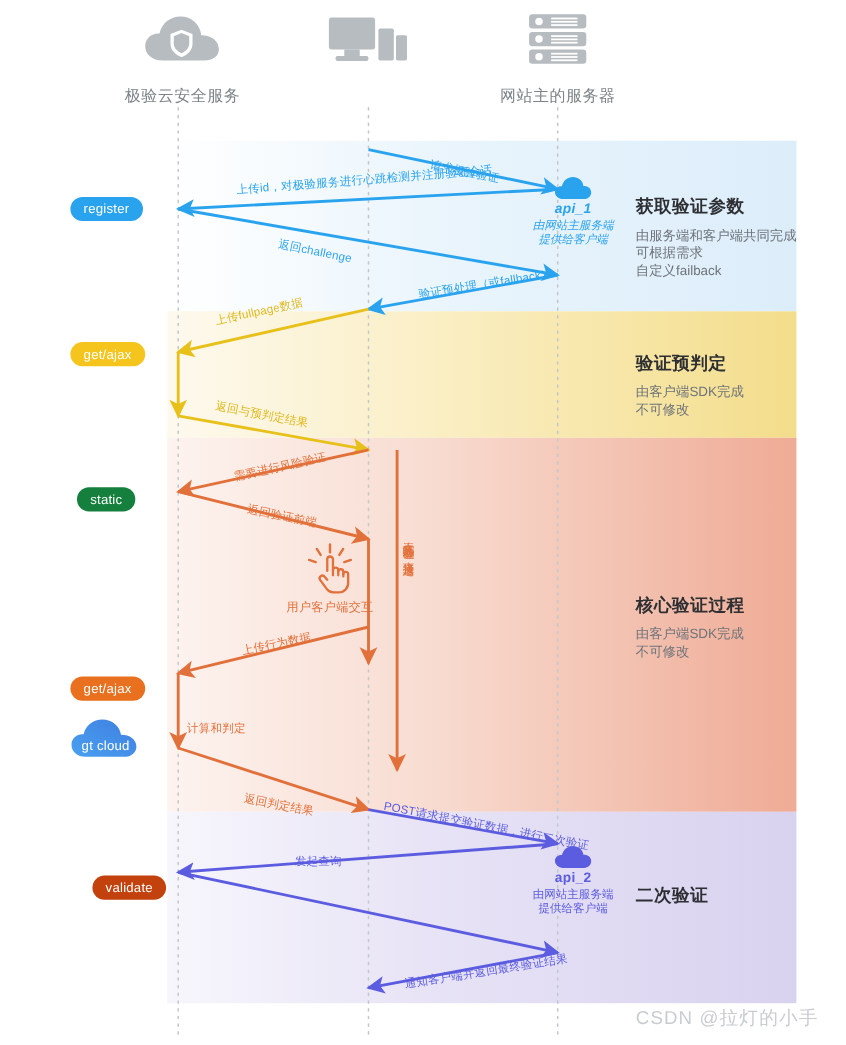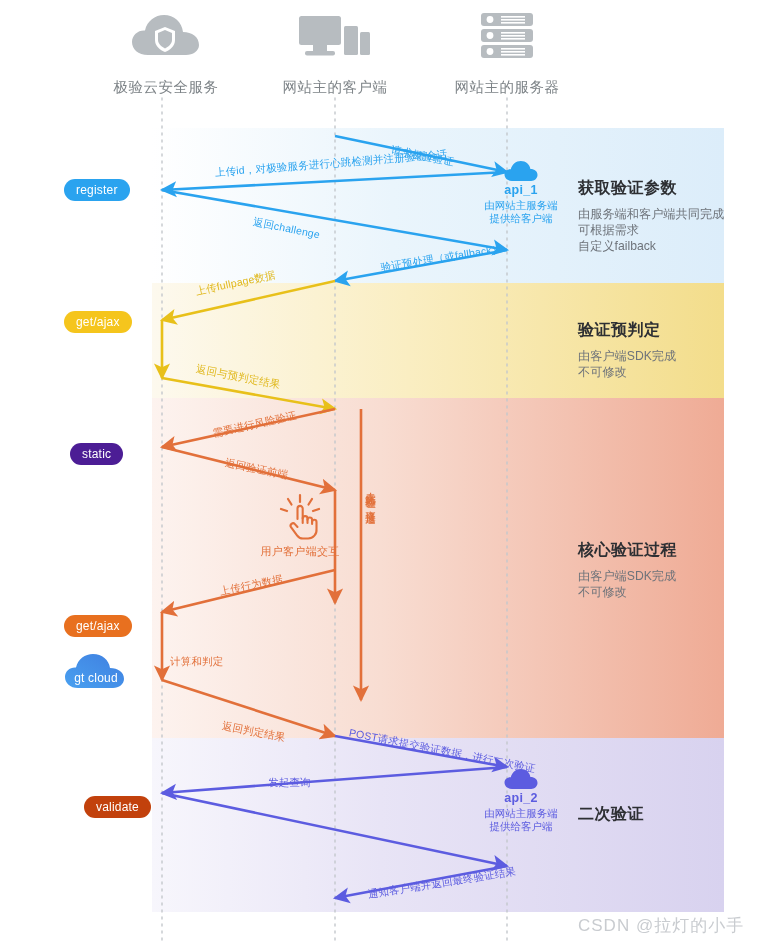--- a/index.html
+++ b/index.html
@@ -156,21 +156,20 @@
   <div class="col-head" style="left:255px;top:8px;">
     <div class="col-icon">
       <svg width="76" height="48" viewBox="0 0 76 48" fill="#b7bcc0">
         <rect x="2" y="4" width="42" height="29" rx="2.5"></rect>
         <rect x="16" y="33" width="14" height="6"></rect>
         <rect x="8" y="39" width="30" height="4.5" rx="2"></rect>
         <rect x="47" y="14" width="14" height="29" rx="1.5"></rect>
         <rect x="63" y="20" width="10" height="23" rx="1.5"></rect>
       </svg>
     </div>
-    <div class="col-label">网站主的客户端</div>
   </div>
 
   <div class="col-head" style="left:427px;top:8px;">
     <div class="col-icon">
       <svg width="56" height="52" viewBox="0 0 56 52" fill="#b7bcc0">
         <rect x="2" y="3" width="52" height="13" rx="3"></rect>
         <rect x="2" y="19" width="52" height="13" rx="3"></rect>
         <rect x="2" y="35" width="52" height="13" rx="3"></rect>
         <circle cx="11" cy="9.5" r="3.4" fill="#ffffff"></circle>
         <circle cx="11" cy="25.5" r="3.4" fill="#ffffff"></circle>
@@ -186,38 +185,38 @@
             <rect x="22" y="41" width="24" height="1.6"></rect>
             <rect x="22" y="44" width="24" height="1.6"></rect>
         </g>
       </svg>
     </div>
     <div class="col-label">网站主的服务器</div>
   </div>
 
   <div class="badge" style="left:64px;top:179px;background:#2aa3ef;text-align:center;">register</div>
   <div class="badge" style="left:64px;top:311px;background:#f5c51d;">get/ajax</div>
-  <div class="badge" style="left:70px;top:443px;background:#4c1d95;">static</div>
+  <div class="badge" style="left:70px;top:443px;background:#15803d;">static</div>
   <div class="badge" style="left:64px;top:615px;background:#e8701f;">get/ajax</div>
   <div class="badge" style="left:84px;top:796px;background:#c2410c;">validate</div>
 
   <div class="cloud-badge" style="left:64px;top:650px;">
     <svg width="64" height="40" viewBox="0 0 64 40">
       <defs>
         <linearGradient id="gtc" x1="0" y1="1" x2="1" y2="0">
           <stop offset="0" stop-color="#49a0f0"></stop>
             <stop offset="1" stop-color="#3f7fe0"></stop>
         </linearGradient>
       </defs>
       <path d="M14,38 C6,38 1,33 1,27 C1,21 6,17 12,17.5 C14,9 21,4 29,4 C38,4 45,10 46,18 C54,18 60,22 60,29 C60,34 55,38 49,38 Z" fill="url(#gtc)"></path>
     </svg>
     <div class="ctext">gt cloud</div>
   </div>
 
-  <div class="apinode" style="left:461px;top:160px;color:#2aa3ef;">
+  <div class="apinode" style="left:461px;top:160px;color:#2aa3ef;font-style:italic;">
     <svg width="34" height="22" viewBox="0 0 34 22" style="display:block;margin:0 auto;">
       <path d="M8,21 C3.5,21 0.5,18 0.5,14.6 C0.5,11.2 3.5,9 6.8,9.3 C8,4.4 12,1 16.8,1 C21.8,1 25.8,4.5 26.4,9 C30.8,9 33.5,11.4 33.5,15 C33.5,18.2 30.6,21 27.2,21 Z" fill="#2aa3ef"></path>
     </svg>
     <div class="aname">api_1</div>
     <div class="adesc">由网站主服务端</div>
     <div class="adesc" style="margin-top:0;">提供给客户端</div>
   </div>
 
   <div class="apinode" style="left:461px;top:768px;color:#5c5ce0;">
     <svg width="34" height="22" viewBox="0 0 34 22" style="display:block;margin:0 auto;">

